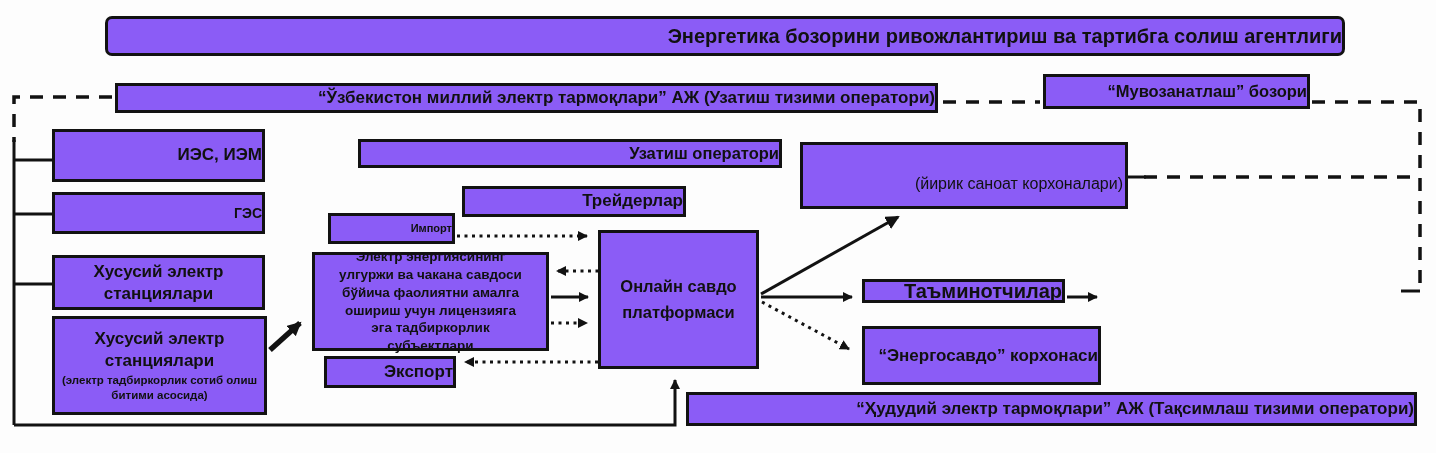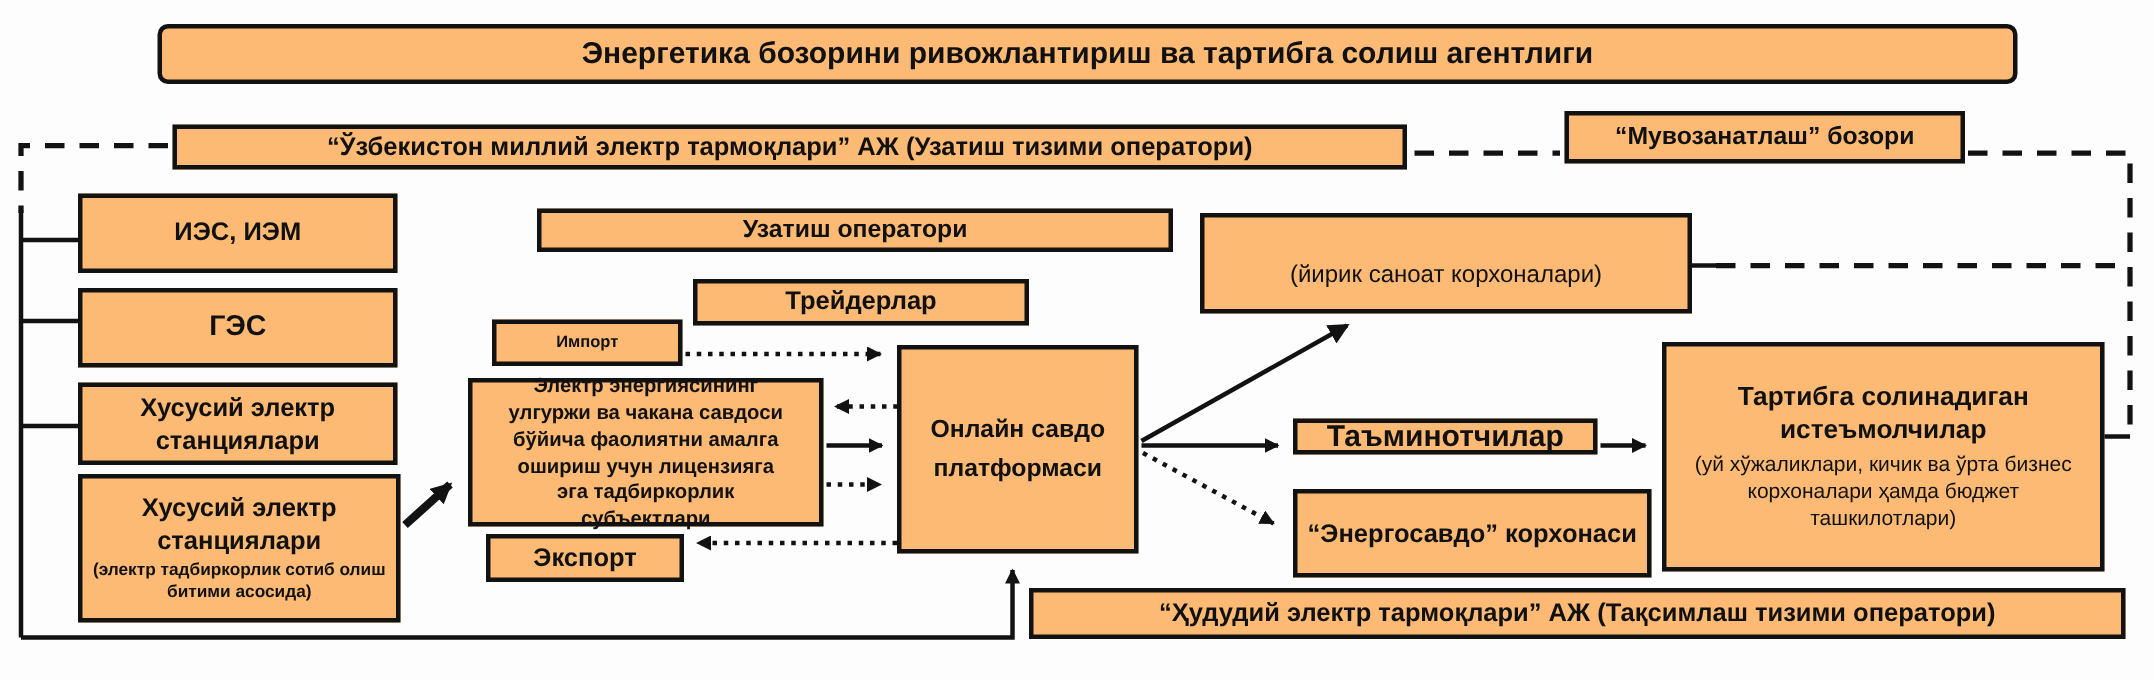--- a/index.html
+++ b/index.html
@@ -1,31 +1,31 @@
 <!DOCTYPE html>
 <html><head>
 <meta charset="utf-8">
 <style>
   html,body{margin:0;padding:0;background:#fff;}
   #stage{
     position:relative;width:1436px;height:453px;background:#fdfdfd;
     font-family:"Liberation Sans",sans-serif;color:#111;overflow:hidden;
   }
   .box{
-    position:absolute;border:3px solid #121212;background:#fdba74;
-    display:flex;flex-direction:column;align-items:center;justify-content:center;
+    position:absolute;border:3px solid #121212;background:#8b5cf6;
+    display:flex;flex-direction:column;align-items:flex-end;justify-content:center;
     text-align:center;font-weight:700;line-height:1.2;box-sizing:border-box;
   }
   #svg-layer{position:absolute;left:0;top:0;width:1436px;height:453px;z-index:0;}
   .box{z-index:2;}
   #title-box{left:105px;top:16px;width:1240px;height:40px;font-size:20px;border-radius:7px;border-width:3.5px;}
   #unet-box{left:115px;top:83px;width:823px;height:30px;font-size:17px;}
   #muvoz-box{left:1043px;top:74px;width:267px;height:35px;font-size:16.5px;}
   #ies-box{left:52px;top:129px;width:213px;height:53px;font-size:17px;}
-  #ges-box{left:52px;top:192px;width:213px;height:53px;font-size:19px;}
+  #ges-box{left:52px;top:192px;width:213px;height:42px;font-size:14px;}
   #priv1-box{left:52px;top:255px;width:213px;height:55px;font-size:17px;line-height:1.25;}
   #priv2-box{left:52px;top:316px;width:215px;height:99px;padding:2px;}
   #priv2-box .t{font-size:17px;line-height:1.25;}
   #priv2-box .n{font-size:11.5px;font-weight:600;line-height:1.3;margin-top:2px;}
   #bozor-box{left:358px;top:139px;width:424px;height:29px;font-size:16.5px;}
   #treyder-box{left:462px;top:186px;width:224px;height:31px;font-size:17px;}
   #import-box{left:328px;top:213px;width:127px;height:31px;font-size:11px;}
   #license-box{left:312px;top:252px;width:237px;height:99px;font-size:13.5px;line-height:1.32;padding:2px 24px;}
   #export-box{left:324px;top:356px;width:132px;height:32px;font-size:17px;}
   #platform-box{left:598px;top:230px;width:161px;height:139px;font-size:16.5px;line-height:1.55;padding:0 16px;}
@@ -149,22 +149,18 @@
   </div>
 
   <div class="box" id="suppliers-box">
     <span>Таъминотчилар</span>
   </div>
 
   <div class="box" id="energo-box">
     <span>“Энергосавдо” корхонаси</span>
   </div>
 
-  <div class="box" id="regulated-box">
-    <span class="t">Тартибга солинадиган истеъмолчилар</span>
-    <span class="n">(уй хўжаликлари, кичик ва ўрта бизнес корхоналари ҳамда бюджет ташкилотлари)</span>
-  </div>
 
   <div class="box" id="distrib-box">
     <span>“Ҳудудий электр тармоқлари” АЖ (Тақсимлаш тизими оператори)</span>
   </div>
 
 </div>
 
 </body></html>

